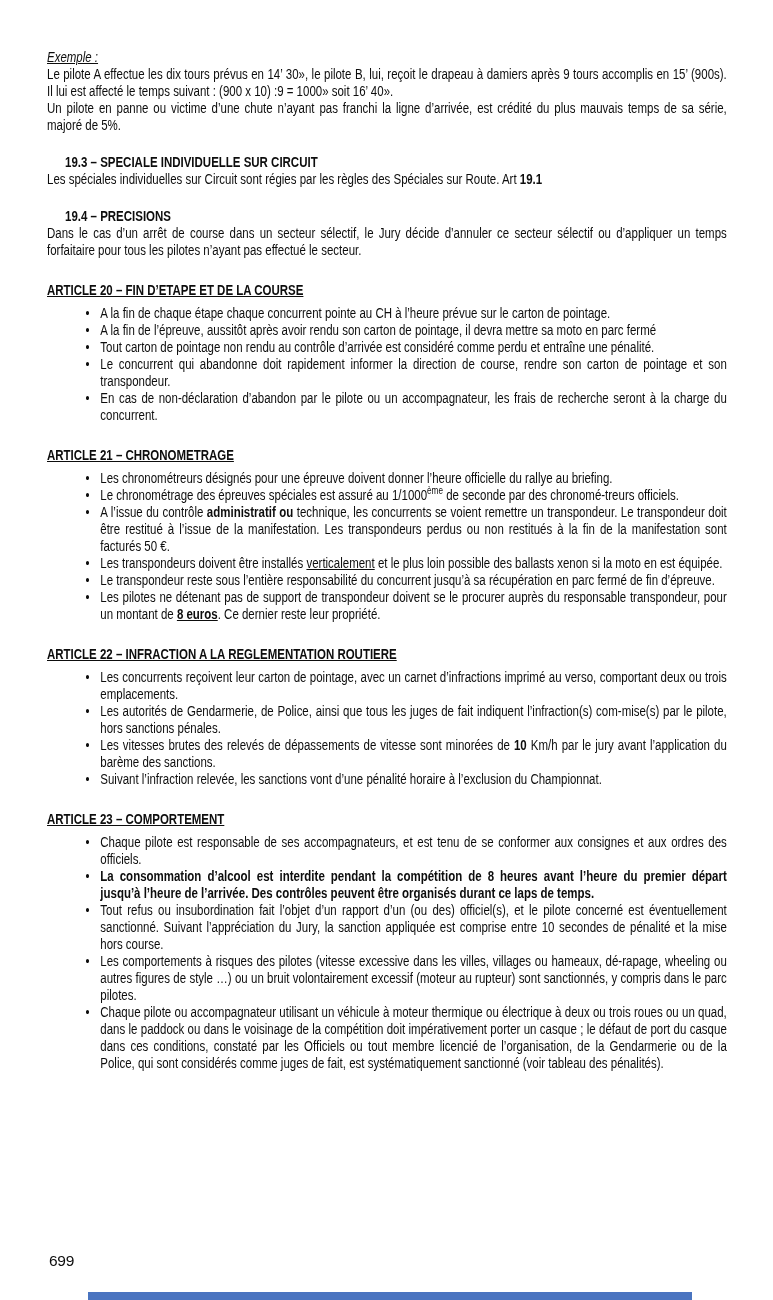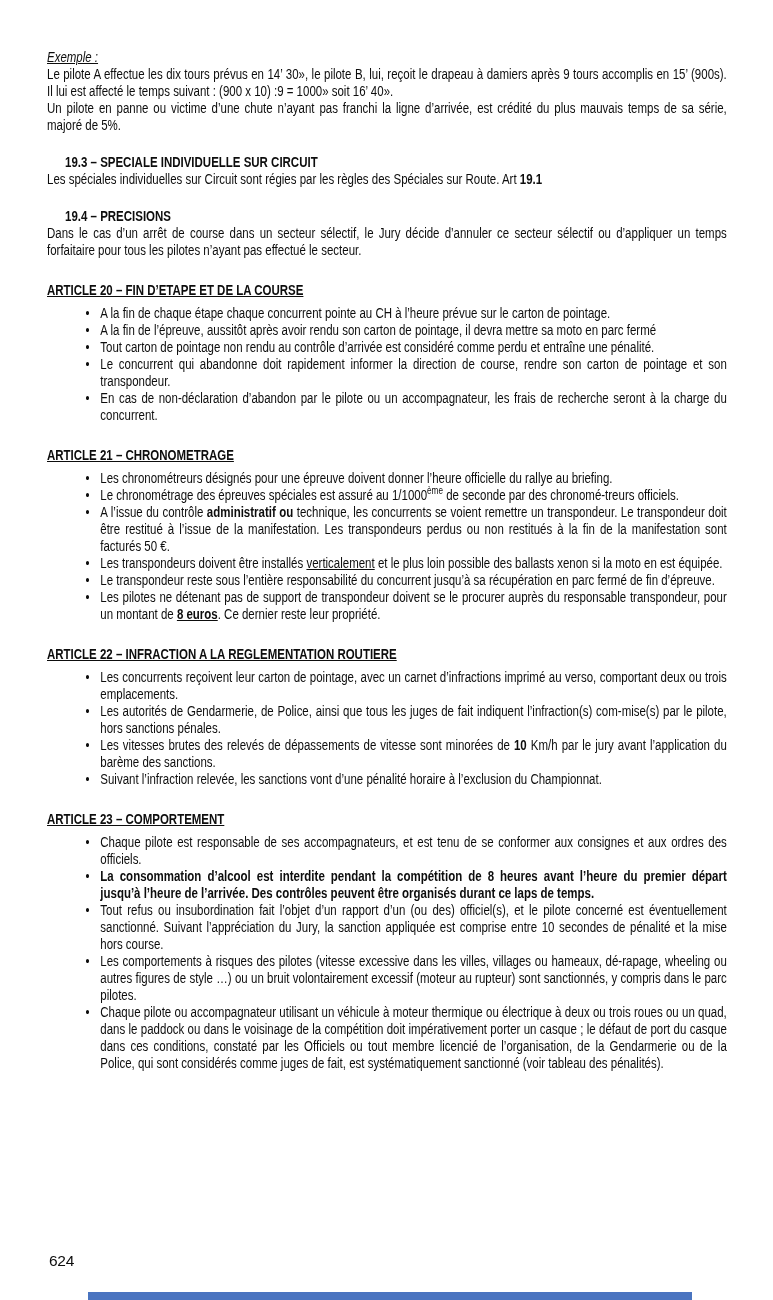--- a/index.html
+++ b/index.html
@@ -107,15 +107,15 @@
       </div>
       <div class="article"><span>ARTICLE 23 – COMPORTEMENT</span></div>
       <div class="bullets">
         <div class="bullet"><span class="dot">•</span><span>Chaque pilote est responsable de ses accompagnateurs, et est tenu de se conformer aux consignes et aux ordres des officiels.</span></div>
         <div class="bullet"><span class="dot">•</span><span class="b">La consommation d’alcool est interdite pendant la compétition de 8 heures avant l’heure du premier départ jusqu’à l’heure de l’arrivée. Des contrôles peuvent être organisés durant ce laps de temps.</span></div>
         <div class="bullet"><span class="dot">•</span><span>Tout refus ou insubordination fait l’objet d’un rapport d’un (ou des) officiel(s), et le pilote concerné est éventuellement sanctionné. Suivant l’appréciation du Jury, la sanction appliquée est comprise entre 10 secondes de pénalité et la mise hors course.</span></div>
         <div class="bullet"><span class="dot">•</span><span>Les comportements à risques des pilotes (vitesse excessive dans les villes, villages ou hameaux, dé-rapage, wheeling ou autres figures de style …) ou un bruit volontairement excessif (moteur au rupteur) sont sanctionnés, y compris dans le parc pilotes.</span></div>
         <div class="bullet"><span class="dot">•</span><span>Chaque pilote ou accompagnateur utilisant un véhicule à moteur thermique ou électrique à deux ou trois roues ou un quad, dans le paddock ou dans le voisinage de la compétition doit impérativement porter un casque ; le défaut de port du casque dans ces conditions, constaté par les Officiels ou tout membre licencié de l’organisation, de la Gendarmerie ou de la Police, qui sont considérés comme juges de fait, est systématiquement sanctionné (voir tableau des pénalités).</span></div>
       </div>
     </div>
-  <div class="page-number">624</div>
+  <div class="page-number">699</div>
   <div class="footer-bar" style="background: rgb(74, 116, 192);"></div>
 </div>
 
 </body></html>

